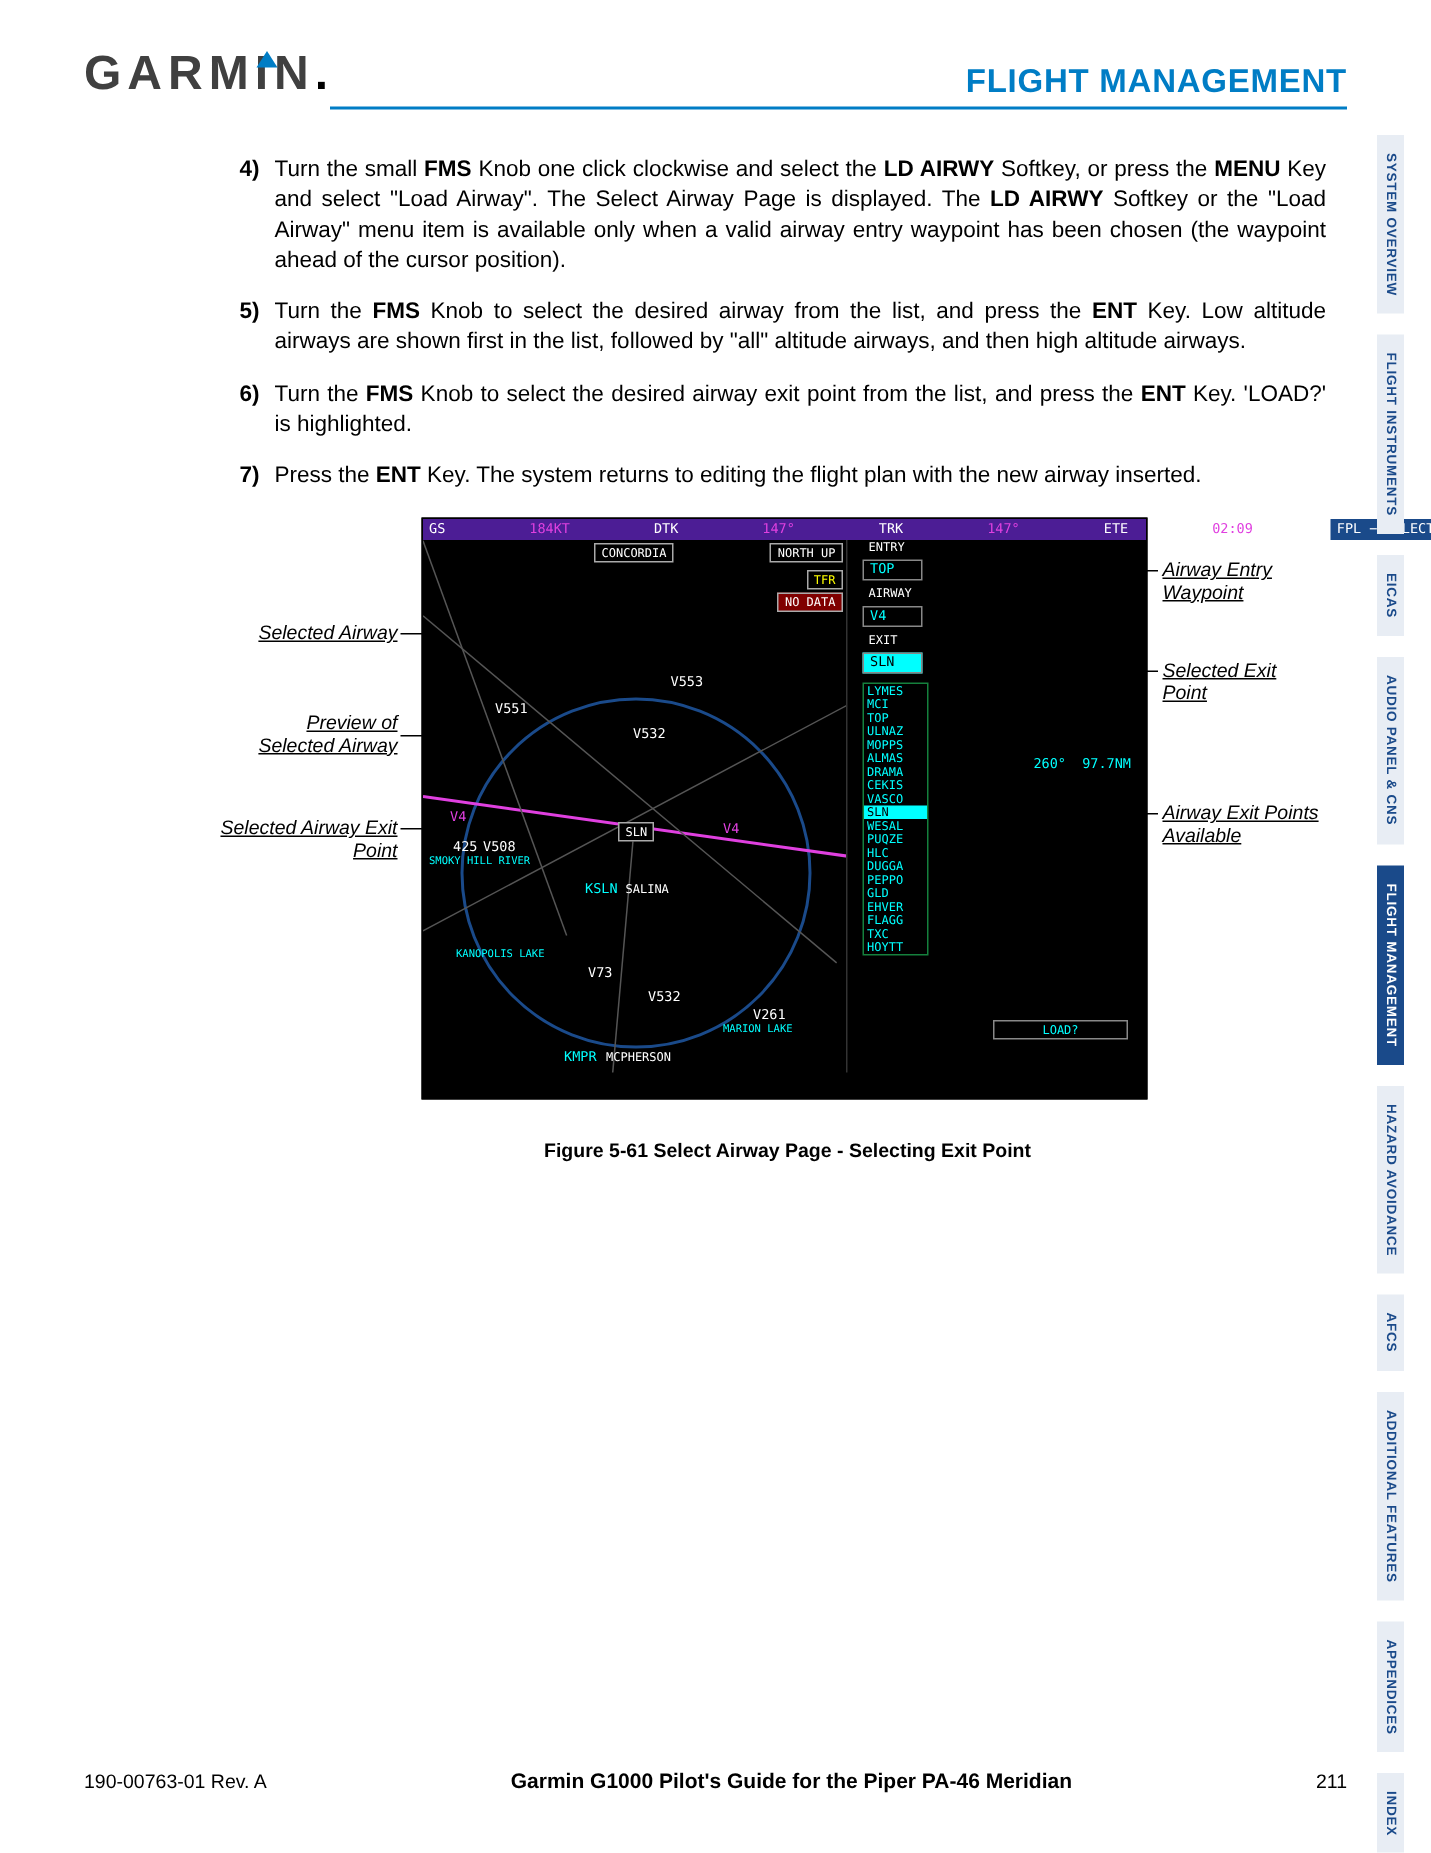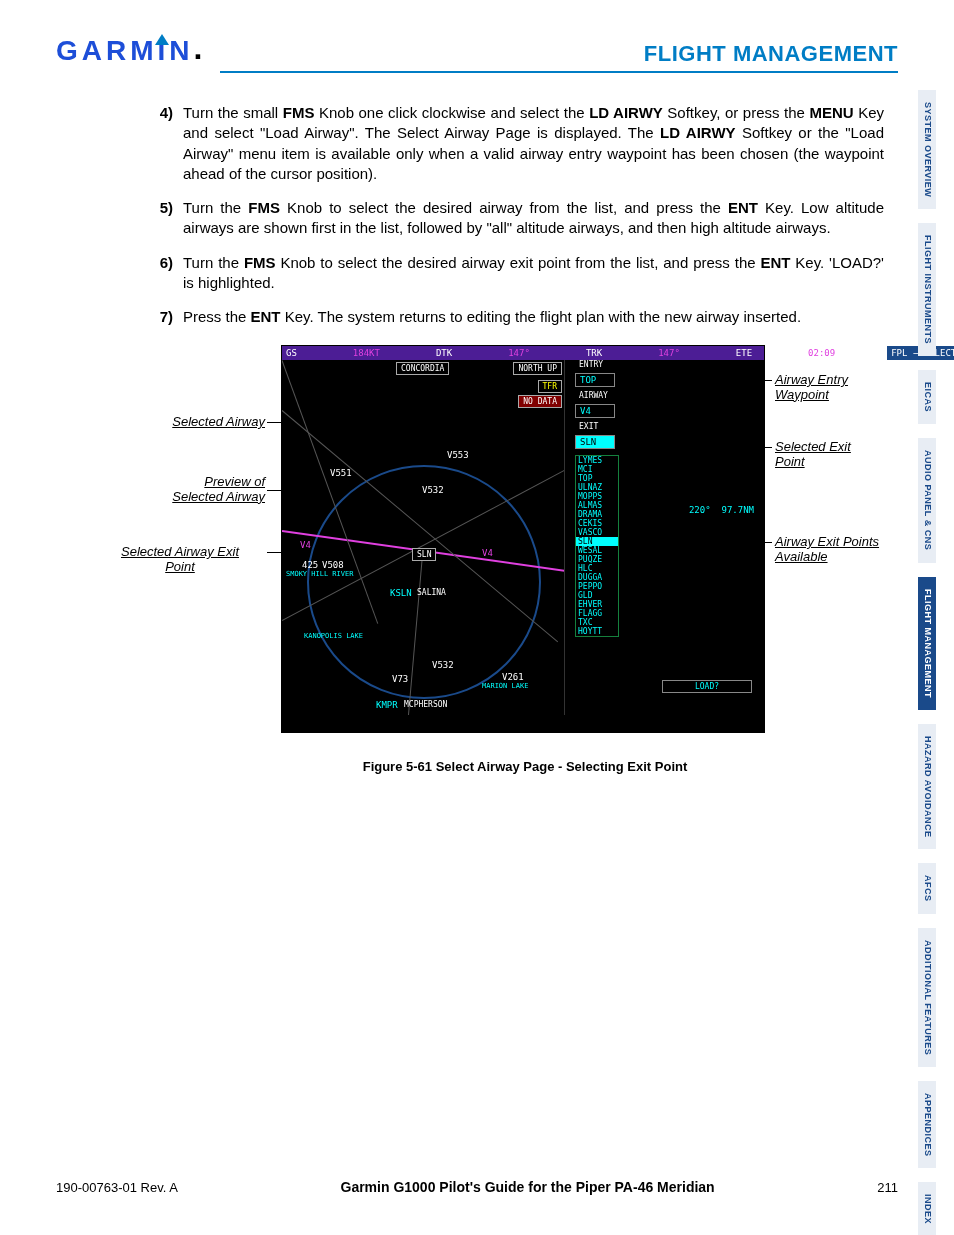--- a/index.html
+++ b/index.html
@@ -16,24 +16,24 @@
     align-items: flex-end;
     justify-content: space-between;
     padding: 30px 56px 0 56px;
   }
   .logo {
     display: flex;
     align-items: flex-end;
     gap: 0;
   }
   .logo-text {
-    font-size: 28px;
+    font-size: 32px;
     font-weight: 800;
     letter-spacing: 4px;
-    color: #1d4ed8;
+    color: #404040;
     font-family: Arial, sans-serif;
   }
   .logo-tri {
     position: relative;
     left: -39px;
     top: -22px;
     width: 0; height: 0;
     border-left: 7px solid transparent;
     border-right: 7px solid transparent;
     border-bottom: 11px solid #007dc5;
@@ -261,21 +261,21 @@
 
     <div class="callout" style="left:-60px; top:70px; width:170px;">Selected Airway</div>
     <div class="callout-line" style="left:112px; top:77px; width:130px;"></div>
 
     <div class="callout" style="left:-60px; top:130px; width:170px;">
       <span>Preview of</span><br>
       <span>Selected Airway</span>
     </div>
     <div class="callout-line" style="left:112px; top:145px; width:150px;"></div>
 
-    <div class="callout" style="left:-60px; top:200px; width:170px;text-align:center;">
+    <div class="callout" style="left:-60px; top:200px; width:170px;">
       <span>Selected Airway Exit</span><br>
       <span>Point</span>
     </div>
     <div class="callout-line" style="left:112px; top:207px; width:210px;"></div>
 
     <div class="callout right" style="left:620px; top:28px;">Airway Entry Waypoint</div>
     <div class="callout-line" style="left:455px; top:35px; width:162px;"></div>
 
     <div class="callout right" style="left:620px; top:95px;">Selected Exit Point</div>
     <div class="callout-line" style="left:455px; top:102px; width:162px;"></div>
@@ -317,21 +317,21 @@
         <div class="waypoint" style="left:140px;top:125px">V532</div>
         <div class="waypoint" style="left:18px;top:180px;color:#e040e0">V4</div>
         <div class="waypoint" style="left:200px;top:188px;color:#e040e0">V4</div>
         <div class="waypoint" style="left:20px;top:200px">425</div>
         <div class="waypoint" style="left:40px;top:200px">V508</div>
         <div class="pillbox" style="left:130px;top:188px;">SLN</div>
         <div class="waypoint" style="left:108px;top:228px;color:#00ffff">KSLN</div>
         <div class="waypoint" style="left:135px;top:228px;font-size:8px">SALINA</div>
         <div class="waypoint" style="left:4px;top:210px;font-size:7px;color:#00ffff">SMOKY HILL RIVER</div>
         <div class="waypoint" style="left:22px;top:272px;font-size:7px;color:#00ffff">KANOPOLIS LAKE</div>
-        <div class="waypoint" style="left:110px;top:314px">V73</div>
+        <div class="waypoint" style="left:110px;top:284px">V73</div>
         <div class="waypoint" style="left:150px;top:300px">V532</div>
         <div class="waypoint" style="left:220px;top:312px">V261</div>
         <div class="waypoint" style="left:200px;top:322px;font-size:7px;color:#00ffff">MARION LAKE</div>
         <div class="waypoint" style="left:94px;top:340px;color:#00ffff">KMPR</div>
         <div class="waypoint" style="left:122px;top:340px;font-size:8px">MCPHERSON</div>
       </div>
 
       <div class="sidepanel">
         <div class="lbl">ENTRY</div>
         <div class="box">TOP</div>
@@ -354,21 +354,21 @@
             <div>PUQZE</div>
             <div>HLC</div>
             <div>DUGGA</div>
             <div>PEPPO</div>
             <div>GLD</div>
             <div>EHVER</div>
             <div>FLAGG</div>
             <div>TXC</div>
             <div>HOYTT</div>
           </div>
-        <div class="brg"><span>220°</span>&nbsp;&nbsp;<span>97.7NM</span></div>
+        <div class="brg"><span>260°</span>&nbsp;&nbsp;<span>97.7NM</span></div>
         <div class="loadq">LOAD?</div>
       </div>
 
     </div>
 
     <div class="fig-caption">Figure 5-61  Select Airway Page - Selecting Exit Point</div>
   </div>
 </div>
 
 <div class="tabs" id="tabs">

